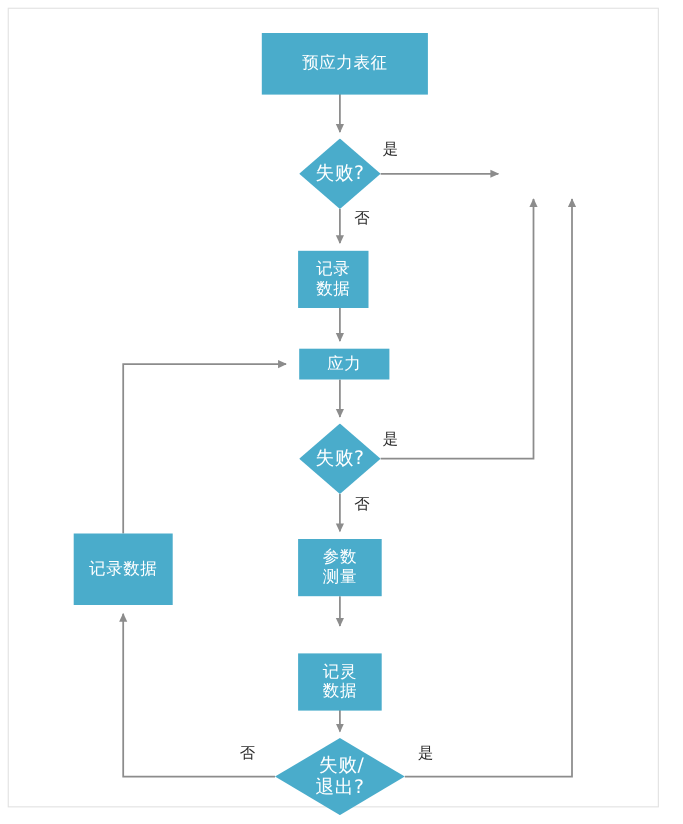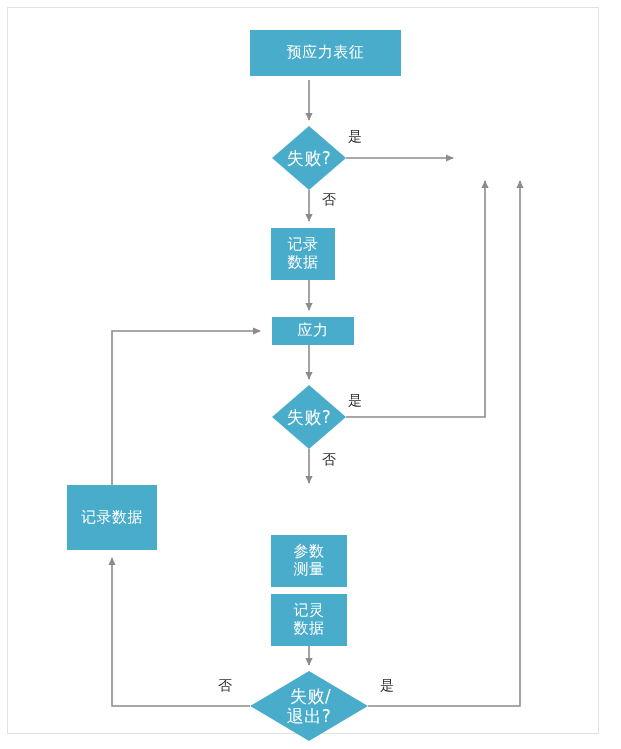--- a/index.html
+++ b/index.html
@@ -118,21 +118,21 @@
       <path d="M309,628 L309,665" marker-end="url(#arrowhead)"></path>
 
       <path d="M368,706 L520,706 L520,181" marker-end="url(#arrowhead)"></path>
 
       <path d="M250,706 L112,706 L112,558" marker-end="url(#arrowhead)"></path>
 
       <path d="M112,485 L112,331 L260,331" marker-end="url(#arrowhead)"></path>
     </g>
   </svg>
 
-  <div class="node" style="left:250px; top:30px; width:151px; height:46px;">
+  <div class="node" style="left:238px; top:30px; width:151px; height:56px;">
     <span>预应力表征</span>
   </div>
 
   <div class="diamond" style="left:272px; top:126px; width:74px; height:64px;">
     <svg class="dshape" viewBox="0 0 74 64" preserveAspectRatio="none">
       <polygon points="37,0 74,32 37,64 0,32" fill="#4AACCB"></polygon>
     </svg>
     <div class="dlabel">失败?</div>
   </div>
 
@@ -146,21 +146,21 @@
     <span>应力</span>
   </div>
 
   <div class="diamond" style="left:272px; top:385px; width:74px; height:64px;">
     <svg class="dshape" viewBox="0 0 74 64" preserveAspectRatio="none">
       <polygon points="37,0 74,32 37,64 0,32" fill="#4AACCB"></polygon>
     </svg>
     <div class="dlabel">失败?</div>
   </div>
 
-  <div class="node" style="left:271px; top:490px; width:76px; height:52px;margin-top:45px;">
+  <div class="node" style="left:271px; top:490px; width:76px; height:52px;">
     <span>参数
 测量</span>
   </div>
 
   <div class="node" style="left:271px; top:576px; width:76px; height:52px;margin-top:18px;">
     <span>记灵
 数据</span>
   </div>
 
   <div class="diamond" style="left:250px; top:671px; width:118px; height:70px;">

